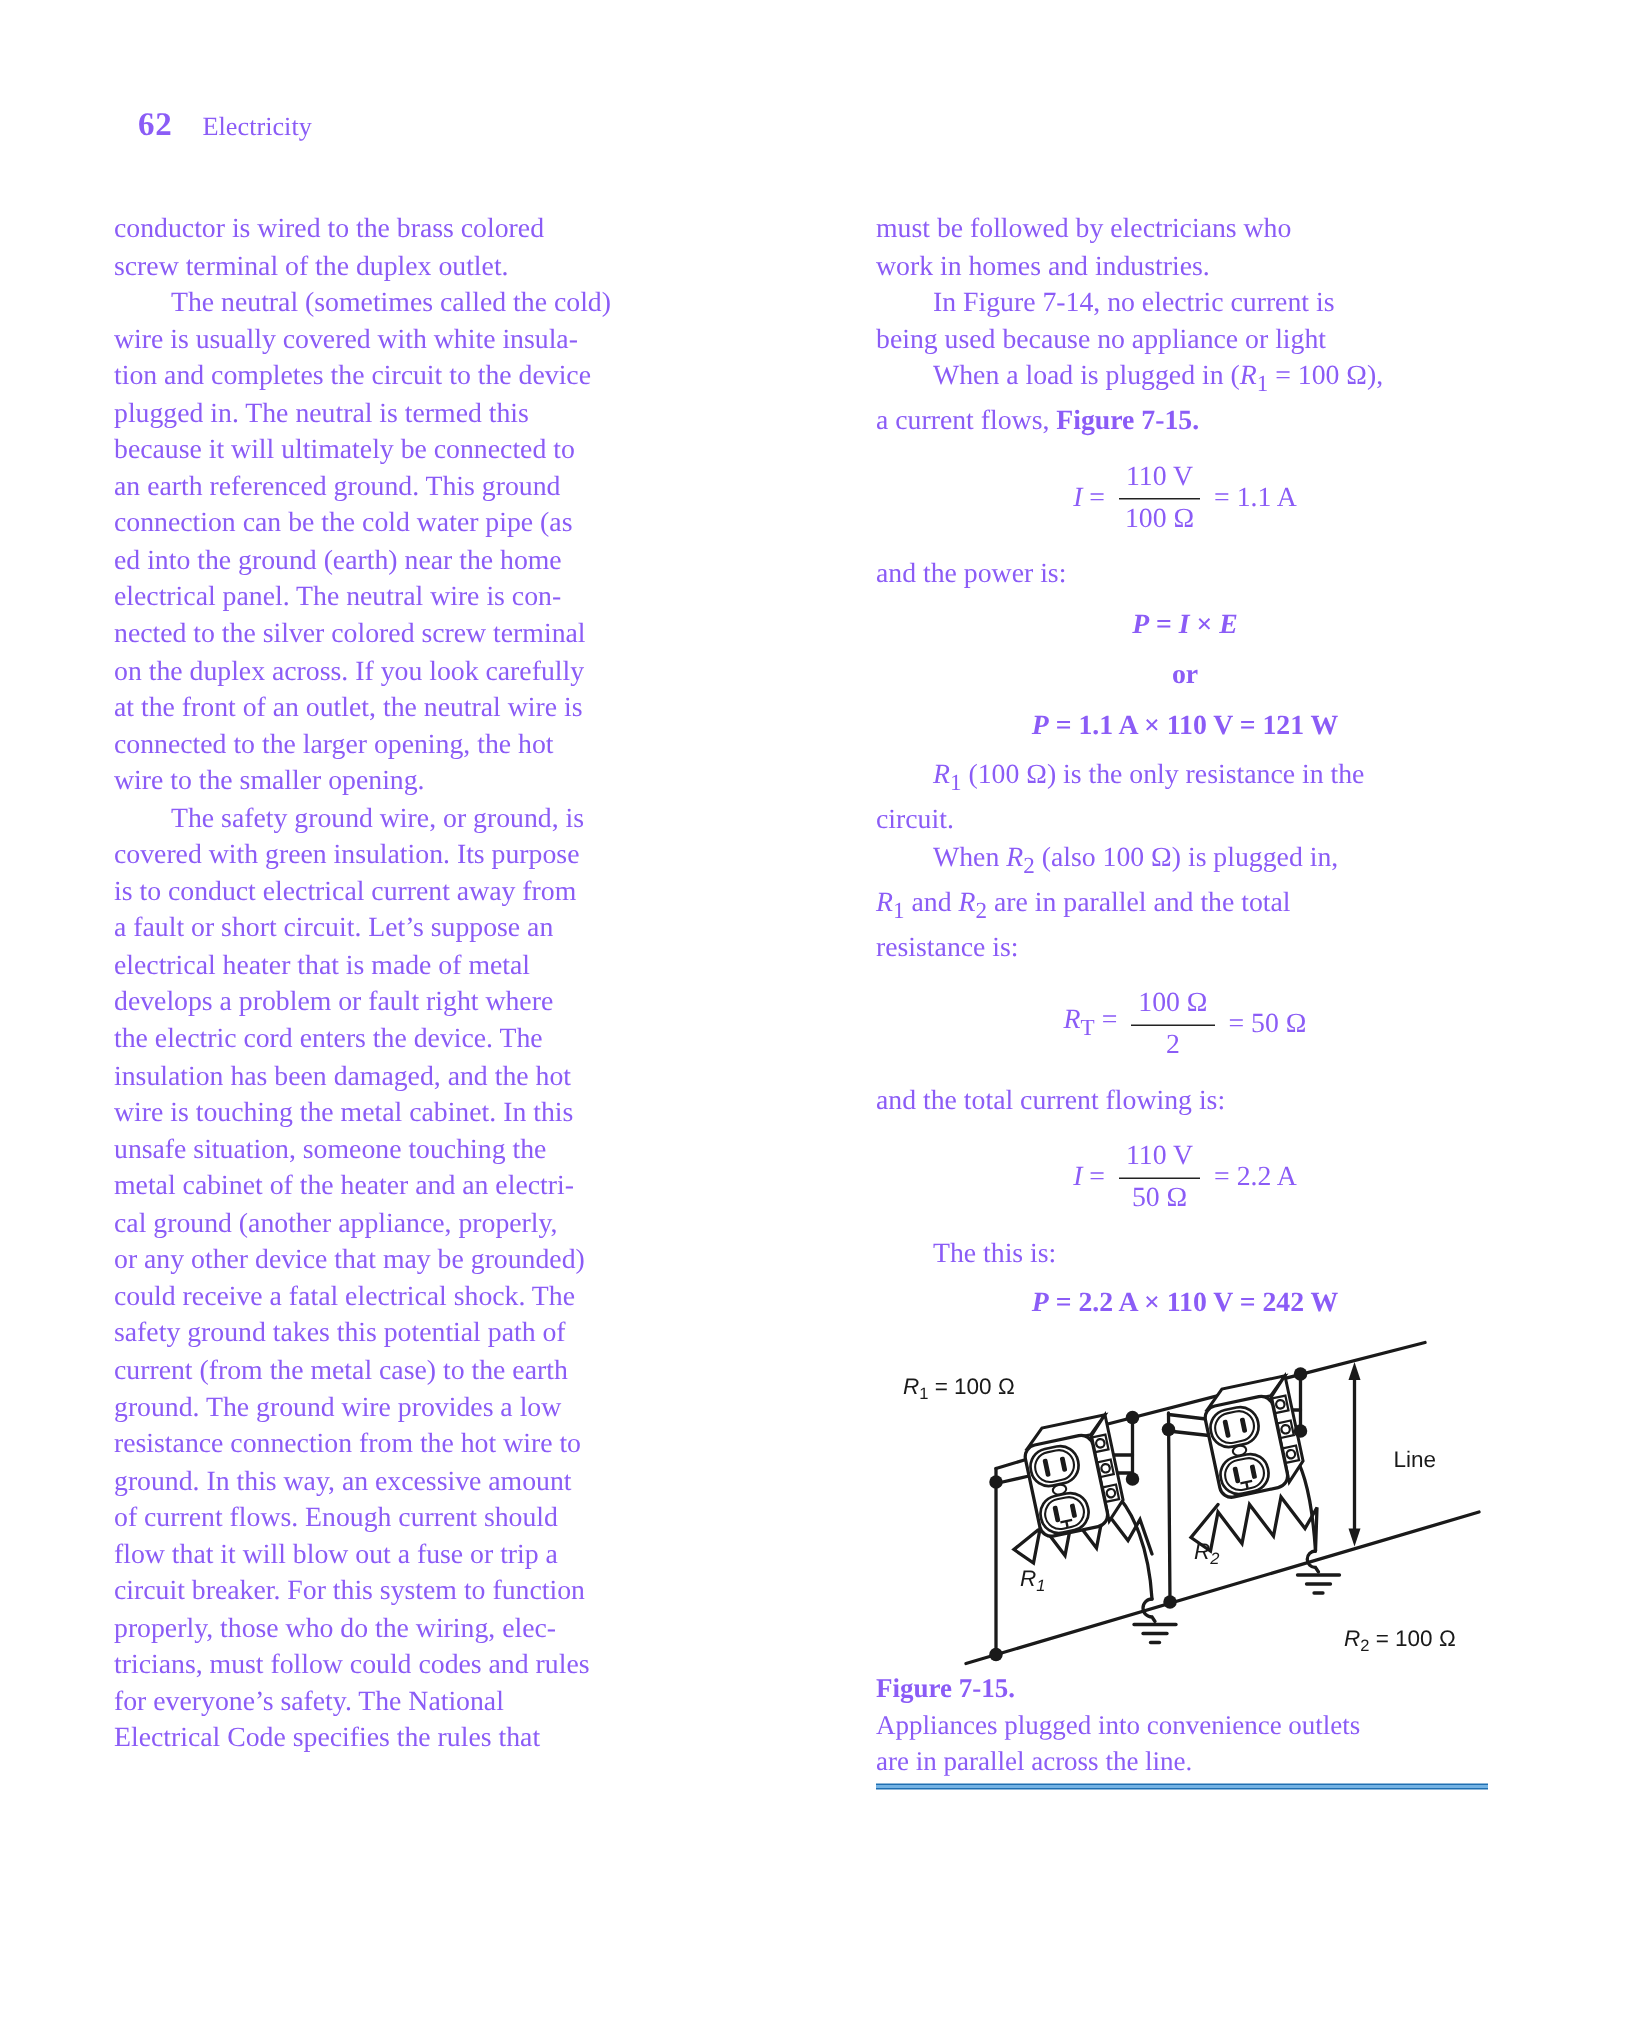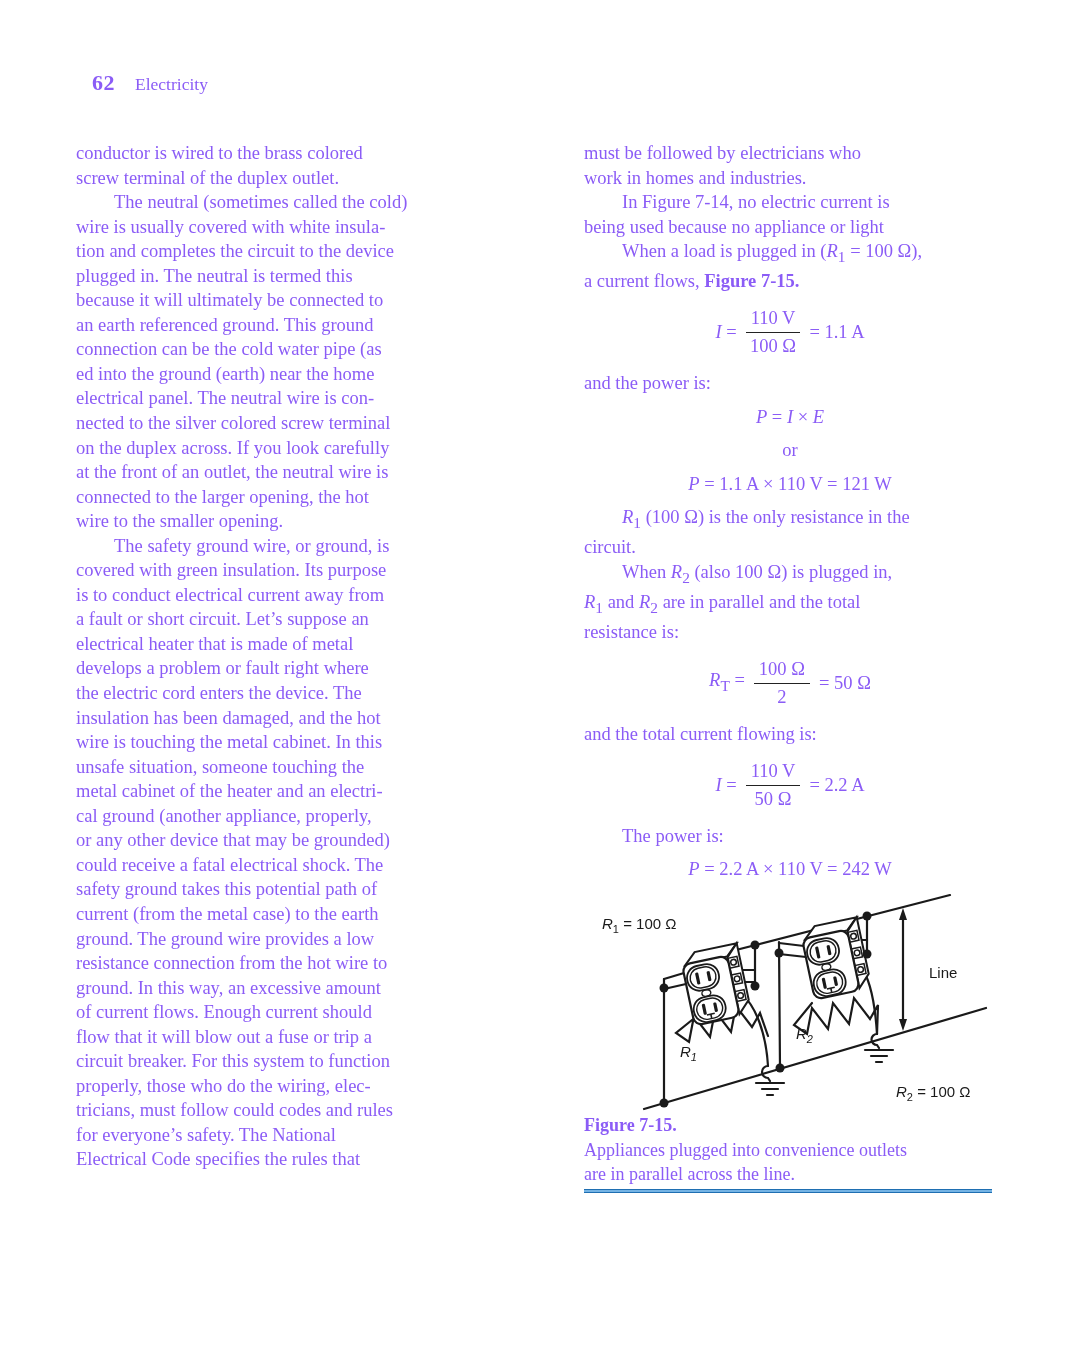--- a/index.html
+++ b/index.html
@@ -7,21 +7,21 @@
         font-family:"Liberation Serif", serif;color:#8b5cf6;overflow:hidden;}
   .pg-header{position:absolute;left:92px;top:70px;white-space:nowrap;}
   .pg-num{font-weight:bold;font-size:22px;letter-spacing:.5px;}
   .pg-chapter{font-size:17.5px;margin-left:20px;}
   .col{position:absolute;top:141px;font-size:18.5px;line-height:24.55px;}
   .col-left{left:76px;width:420px;}
   .col-right{left:564px;width:412px;margin-left:20px;}
   .tline{white-space:nowrap;}
   .tline.indent{padding-left:38px;}
   .eq{text-align:center;font-size:18.5px;}
-  .eqline{margin:9px 0;}
+  .eqline{margin:9px 0;font-weight:bold;}
   .eqfrac{margin:13px 0;display:flex;justify-content:center;align-items:center;gap:9px;}
   .frac{display:inline-block;text-align:center;line-height:23px;}
   .frac .num{display:block;border-bottom:1.7px solid #222;padding:0 5px 2px;}
   .frac .den{display:block;padding-top:2px;}
   .fig{position:absolute;top:746px;left:0;width:412px;height:236px;margin:0;}
   .fig svg{display:block;}
   .fig-caption{position:absolute;top:972px;left:0;width:412px;font-size:18px;line-height:24.5px;}
   .cap-title{font-weight:bold;}
   .blue-rule{position:absolute;top:1048px;left:0;width:408px;height:4px;
              background:linear-gradient(#1f6fb2 28%,#74b3e4 28%,#74b3e4 72%,#1f6fb2 72%);}
@@ -120,21 +120,21 @@
         </div>
         <div class="tline">and the total current flowing is:</div>
         <div class="eq eqfrac">
           <span><i>I</i> =</span>
           <span class="frac">
             <span class="num">110 V</span>
             <span class="den">50 Ω</span>
           </span>
           <span>= 2.2 A</span>
         </div>
-        <div class="tline indent">The power is:</div>
+        <div class="tline indent">The this is:</div>
         <div class="eq eqline"><i>P</i> = 2.2 A × 110 V = 242 W</div>
       </div>
 
     <figure class="fig">
       <svg width="412" height="236" viewBox="0 0 412 236">
 
         <line class="wire" x1="148" y1="64" x2="366" y2="8"></line>
         <line class="wire" x1="60" y1="222" x2="402" y2="121"></line>
 
         <g>

